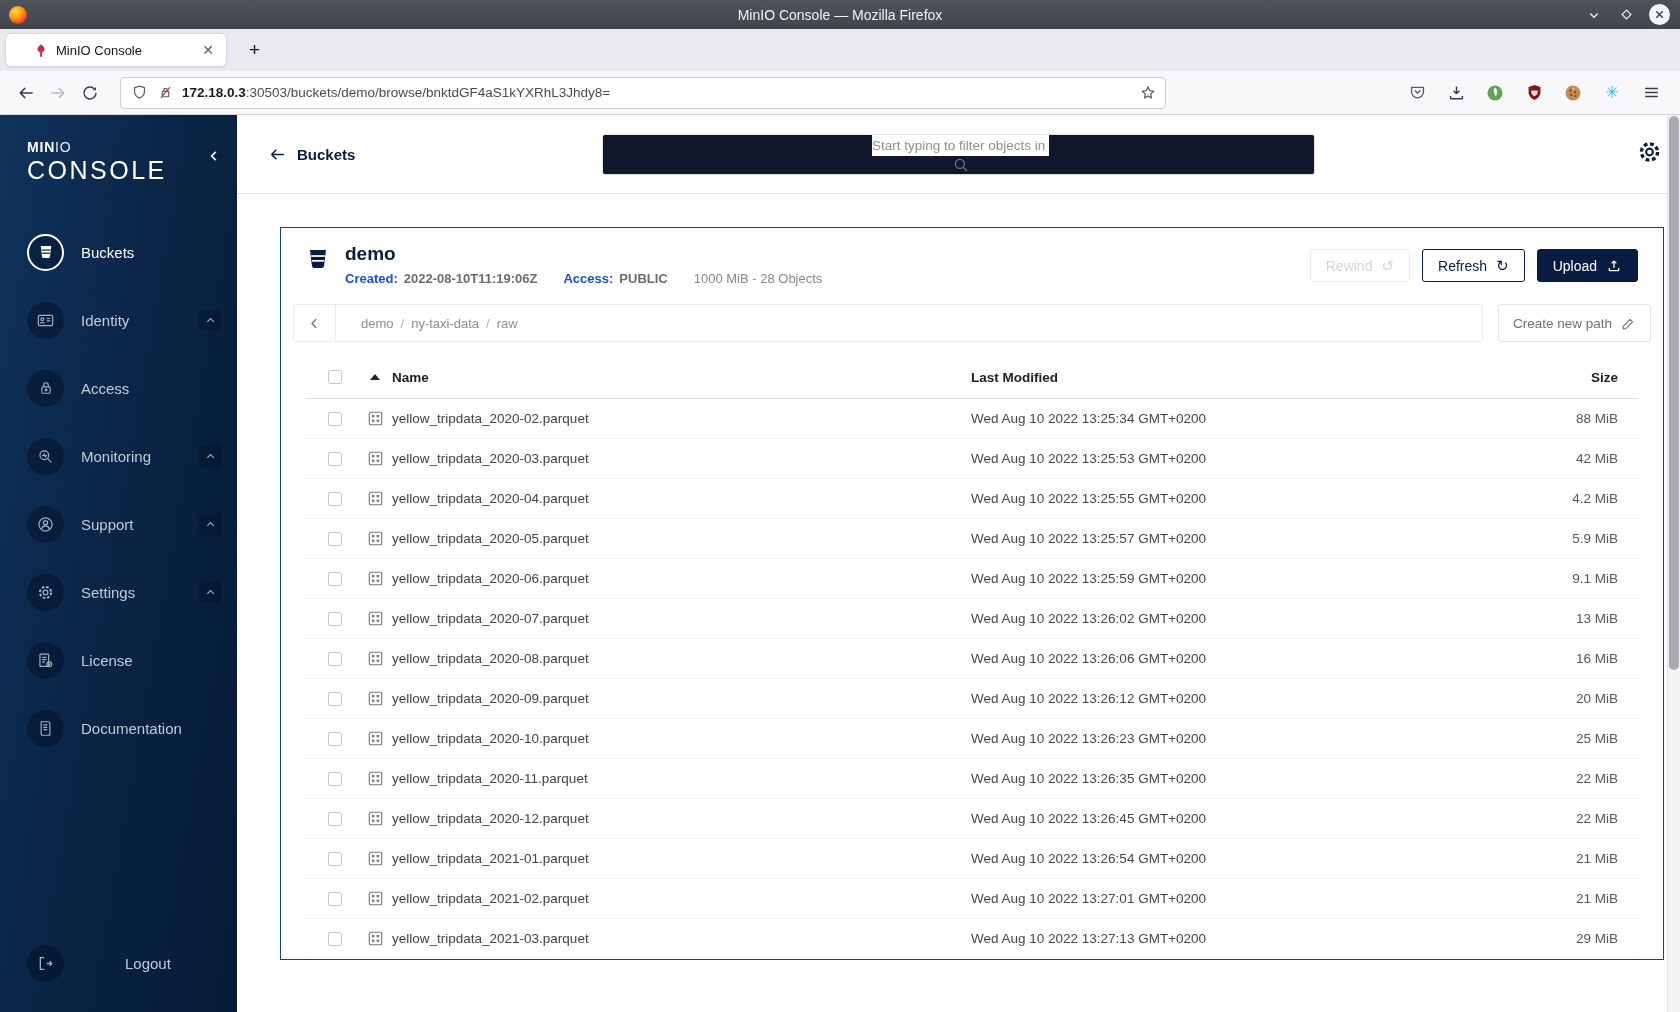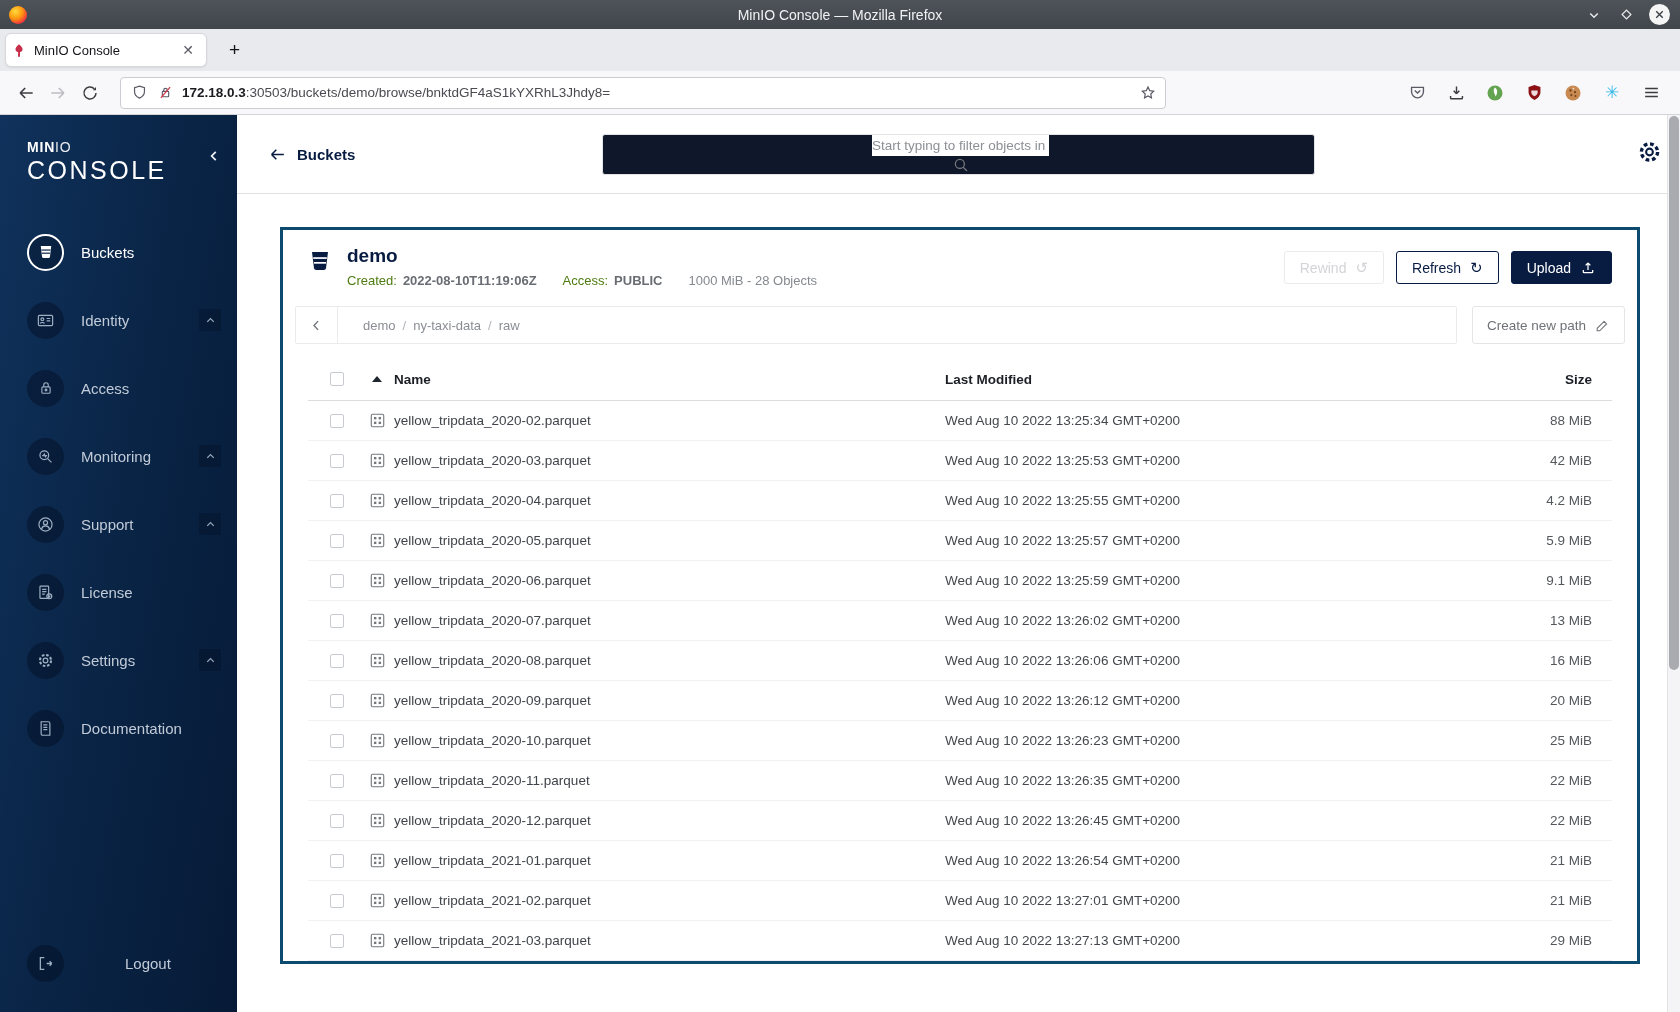--- a/index.html
+++ b/index.html
@@ -11,22 +11,22 @@
     align-items:center; position:relative; }
   .ff-logo { width:18px; height:18px; border-radius:50%; margin-left:9px;
     background:radial-gradient(circle at 35% 30%, #ffd93d 0%, #ff980e 42%, #f23b3b 72%, #a5268f 100%); }
   .win-title { position:absolute; left:0; right:0; text-align:center; color:#f1f2f4; font-size:14px; }
   .win-controls { margin-left:auto; display:flex; align-items:center; gap:12px; padding-right:10px; z-index:2; }
   .win-btn { width:21px; height:21px; display:flex; align-items:center; justify-content:center; }
   .close-circle { width:21px; height:21px; border-radius:50%; background:#f5f5f5; display:flex;
     align-items:center; justify-content:center; }
 
   .tabbar { height:42px; background:#e9eaed; display:flex; align-items:center; padding-left:5px; }
-  .tab { width:202px; height:34px; background:#fff; border-radius:6px; border:1px solid #d7d7dc;
-    box-shadow:0 1px 2px rgba(0,0,0,.08); display:flex; align-items:center; padding:0 8px 0 6px; }
+  .tab { width:222px; height:34px; background:#fff; border-radius:6px; border:1px solid #d7d7dc;
+    box-shadow:0 1px 2px rgba(0,0,0,.08); display:flex; align-items:center; padding:0 8px 0 28px; }
   .tab-label { font-size:13px; color:#15141a; margin-left:8px; flex:1; white-space:nowrap; overflow:hidden; }
   .tab-close { color:#5b5b66; font-size:14px; padding:2px 4px; }
   .newtab-btn { font-size:19px; color:#15141a; margin-left:14px; padding:0 8px; }
 
   .navbar { height:44px; background:#f8f8fa; border-bottom:1px solid #d4d4d8; display:flex;
     align-items:center; padding:4px 10px; }
   .nav-btn { width:32px; height:32px; display:flex; align-items:center; justify-content:center; }
   .urlbar { width:1046px; height:32px; margin-left:14px; background:#fff; border:1px solid #ccccd3;
     border-radius:4px; display:flex; align-items:center; padding:0 8px 0 10px; }
   .url-text { font-size:13.5px; margin-left:8px; flex:1; white-space:nowrap; overflow:hidden; }
@@ -67,28 +67,28 @@
   .back-link { display:flex; align-items:center; gap:10px; }
   .back-label { font-size:15px; font-weight:700; color:#081C42; }
   .search-wrap { position:absolute; left:365px; width:713px; height:41px; border:1px solid #e3e3e6;
     border-radius:3px; background:#0f172a; display:flex; align-items:center; padding:0 12px 0 16px;flex-direction:column; }
   .search-input { border:none; outline:none; flex:1; font-size:13.5px; color:#33363b;
     font-family:"Liberation Sans","DejaVu Sans",sans-serif; }
   .search-input::placeholder { color:#8c9095; }
   .head-gear { position:absolute; right:17px; top:50%; transform:translateY(-50%); }
 
   .content { flex:1; overflow:hidden; }
-  .card { margin:33px 40px 0 43px; border:3px solid #0c4a6e; background:#fff; }
+  .card { margin:33px 16px 0 43px; border:1px solid #0c4a6e; background:#fff; }
 
   .bucket-head { display:flex; align-items:flex-start; padding:15px 25px 10px 25px; }
   .bucket-ico { margin-top:4px; }
   .bucket-titleblock { margin-left:15px; }
   .bucket-title { font-size:19px; font-weight:700; color:#081C42; }
   .bucket-meta { margin-top:6px; font-size:13px; display:flex; align-items:center; }
-  .meta-label { color:#4d7c0f; }
+  .meta-label { color:#1d4ed8;font-weight:bold; }
   .meta-val { color:#696d73; font-weight:700; margin-left:6px; margin-right:26px; }
   .meta-summary { color:#85898e; }
   .bucket-actions { margin-left:auto; display:flex; gap:12px; align-items:center; margin-top:6px; }
   .btn { height:33px; border-radius:3px; font-size:14px; display:flex; align-items:center; gap:9px;
     padding:0 15px; background:#fff; cursor:pointer; font-family:inherit; }
   .btn-disabled { border:1px solid #ebebed; color:#d4d4d8; cursor:default; }
   .btn-outline { border:1px solid #081C42; color:#081C42; }
   .btn-primary { border:1px solid #081C42; background:#081C42; color:#fff; }
   .btn-glyph { font-size:15px; }
 
@@ -317,43 +317,43 @@
         <span class="side-label">Support</span>
         <span class="side-caret">
           <svg width="13" height="13" viewBox="0 0 24 24" fill="none" stroke="#97a7bb" stroke-width="2.4">
               <path d="M6 14.5l6-6 6 6"></path>
             </svg>
         </span>
       </div>
 
       <div class="side-item">
         <span class="side-ico">
+          <svg width="19" height="19" viewBox="0 0 24 24" fill="none" stroke="#9fb0c3">
+              <circle cx="12" cy="12" r="3" stroke-width="1.5"></circle>
+              <circle cx="12" cy="12" r="7" stroke-width="2.6" stroke-dasharray="3.2 2.3"></circle>
+            </svg>
+        </span>
+        <span class="side-label">Settings</span>
+        <span class="side-caret">
+          <svg width="13" height="13" viewBox="0 0 24 24" fill="none" stroke="#97a7bb" stroke-width="2.4">
+              <path d="M6 14.5l6-6 6 6"></path>
+            </svg>
+        </span>
+      </div>
+
+      <div class="side-item">
+        <span class="side-ico">
           <svg width="19" height="19" viewBox="0 0 24 24" fill="none" stroke="#9fb0c3" stroke-width="1.5">
               <rect x="5" y="4" width="11" height="15.5" rx="1"></rect>
               <path d="M7.8 8h5.4M7.8 11h5.4M7.8 14h3.4"></path>
               <circle cx="16.8" cy="16.8" r="3.1"></circle>
               <path d="M15.6 16.8l.9.9 1.6-1.8"></path>
             </svg>
         </span>
         <span class="side-label">License</span>
-      </div>
-
-      <div class="side-item">
-        <span class="side-ico">
-          <svg width="19" height="19" viewBox="0 0 24 24" fill="none" stroke="#9fb0c3">
-              <circle cx="12" cy="12" r="3" stroke-width="1.5"></circle>
-              <circle cx="12" cy="12" r="7" stroke-width="2.6" stroke-dasharray="3.2 2.3"></circle>
-            </svg>
-        </span>
-        <span class="side-label">Settings</span>
-        <span class="side-caret">
-          <svg width="13" height="13" viewBox="0 0 24 24" fill="none" stroke="#97a7bb" stroke-width="2.4">
-              <path d="M6 14.5l6-6 6 6"></path>
-            </svg>
-        </span>
       </div>
 
       <div class="side-item">
         <span class="side-ico">
           <svg width="19" height="19" viewBox="0 0 24 24" fill="none" stroke="#9fb0c3" stroke-width="1.5">
               <path d="M6.5 3.5h9a2 2 0 0 1 2 2v15h-9a2 2 0 0 1-2-2v-15z"></path>
               <path d="M9.3 7.5h5M9.3 10.5h5M9.3 13.5h5"></path>
             </svg>
         </span>
         <span class="side-label">Documentation</span>

